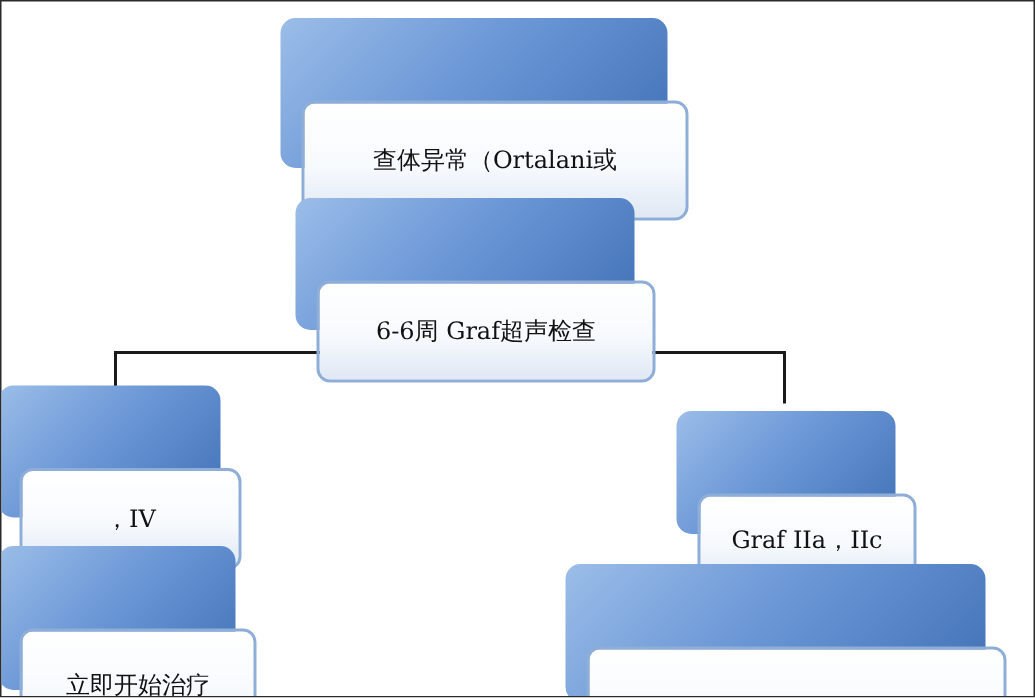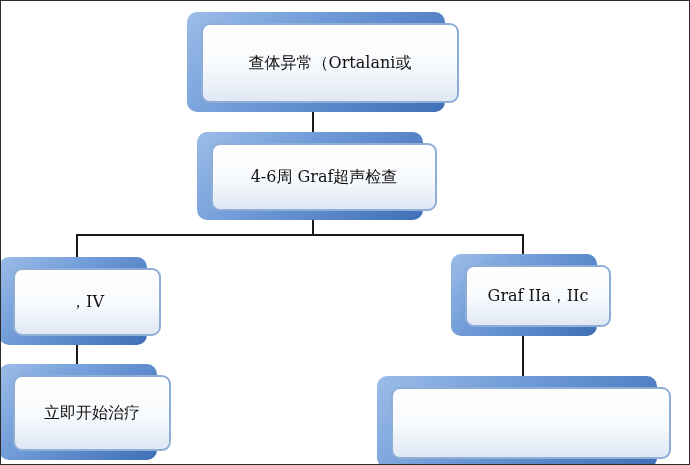--- a/index.html
+++ b/index.html
@@ -39,20 +39,21 @@
     background: linear-gradient(180deg, #ffffff 0%, #f7fafd 55%, #dfe8f4 100%);
     display: flex;
     flex-direction: column;
     align-items: center;
     justify-content: center;
     text-align: center;
     padding: 4px 8px;
     color: #111111;
     font-size: 16px;
     line-height: 1.55;
+    margin-top: 44px;
   }
   .connector {
     position: absolute;
     background: #1a1a1a;
   }
 </style>
 </head>
 <body>
 
 <div class="canvas">
@@ -68,32 +69,32 @@
   <div class="node" style="left:200px; top:22px; width:258px; height:80px;">
     <div class="back"></div>
     <div class="box">
       <span>查体异常（Ortalani或</span>
     </div>
   </div>
 
   <div class="node" style="left:210px; top:142px; width:226px; height:68px;">
     <div class="back"></div>
     <div class="box">
-      <span>4-6周  Graf超声检查</span>
+      <span>6-6周  Graf超声检查</span>
     </div>
   </div>
 
   <div class="node" style="left:12px; top:267px; width:148px; height:68px;">
     <div class="back"></div>
     <div class="box">
       <span>，IV</span>
     </div>
   </div>
 
-  <div class="node" style="left:464px; top:264px; width:146px; height:62px;">
+  <div class="node" style="left:464px; top:284px; width:146px; height:62px;">
     <div class="back"></div>
     <div class="box">
       <span>Graf IIa，IIc</span>
     </div>
   </div>
 
   <div class="node" style="left:12px; top:374px; width:158px; height:76px;">
     <div class="back"></div>
     <div class="box">
       <span>立即开始治疗</span>

